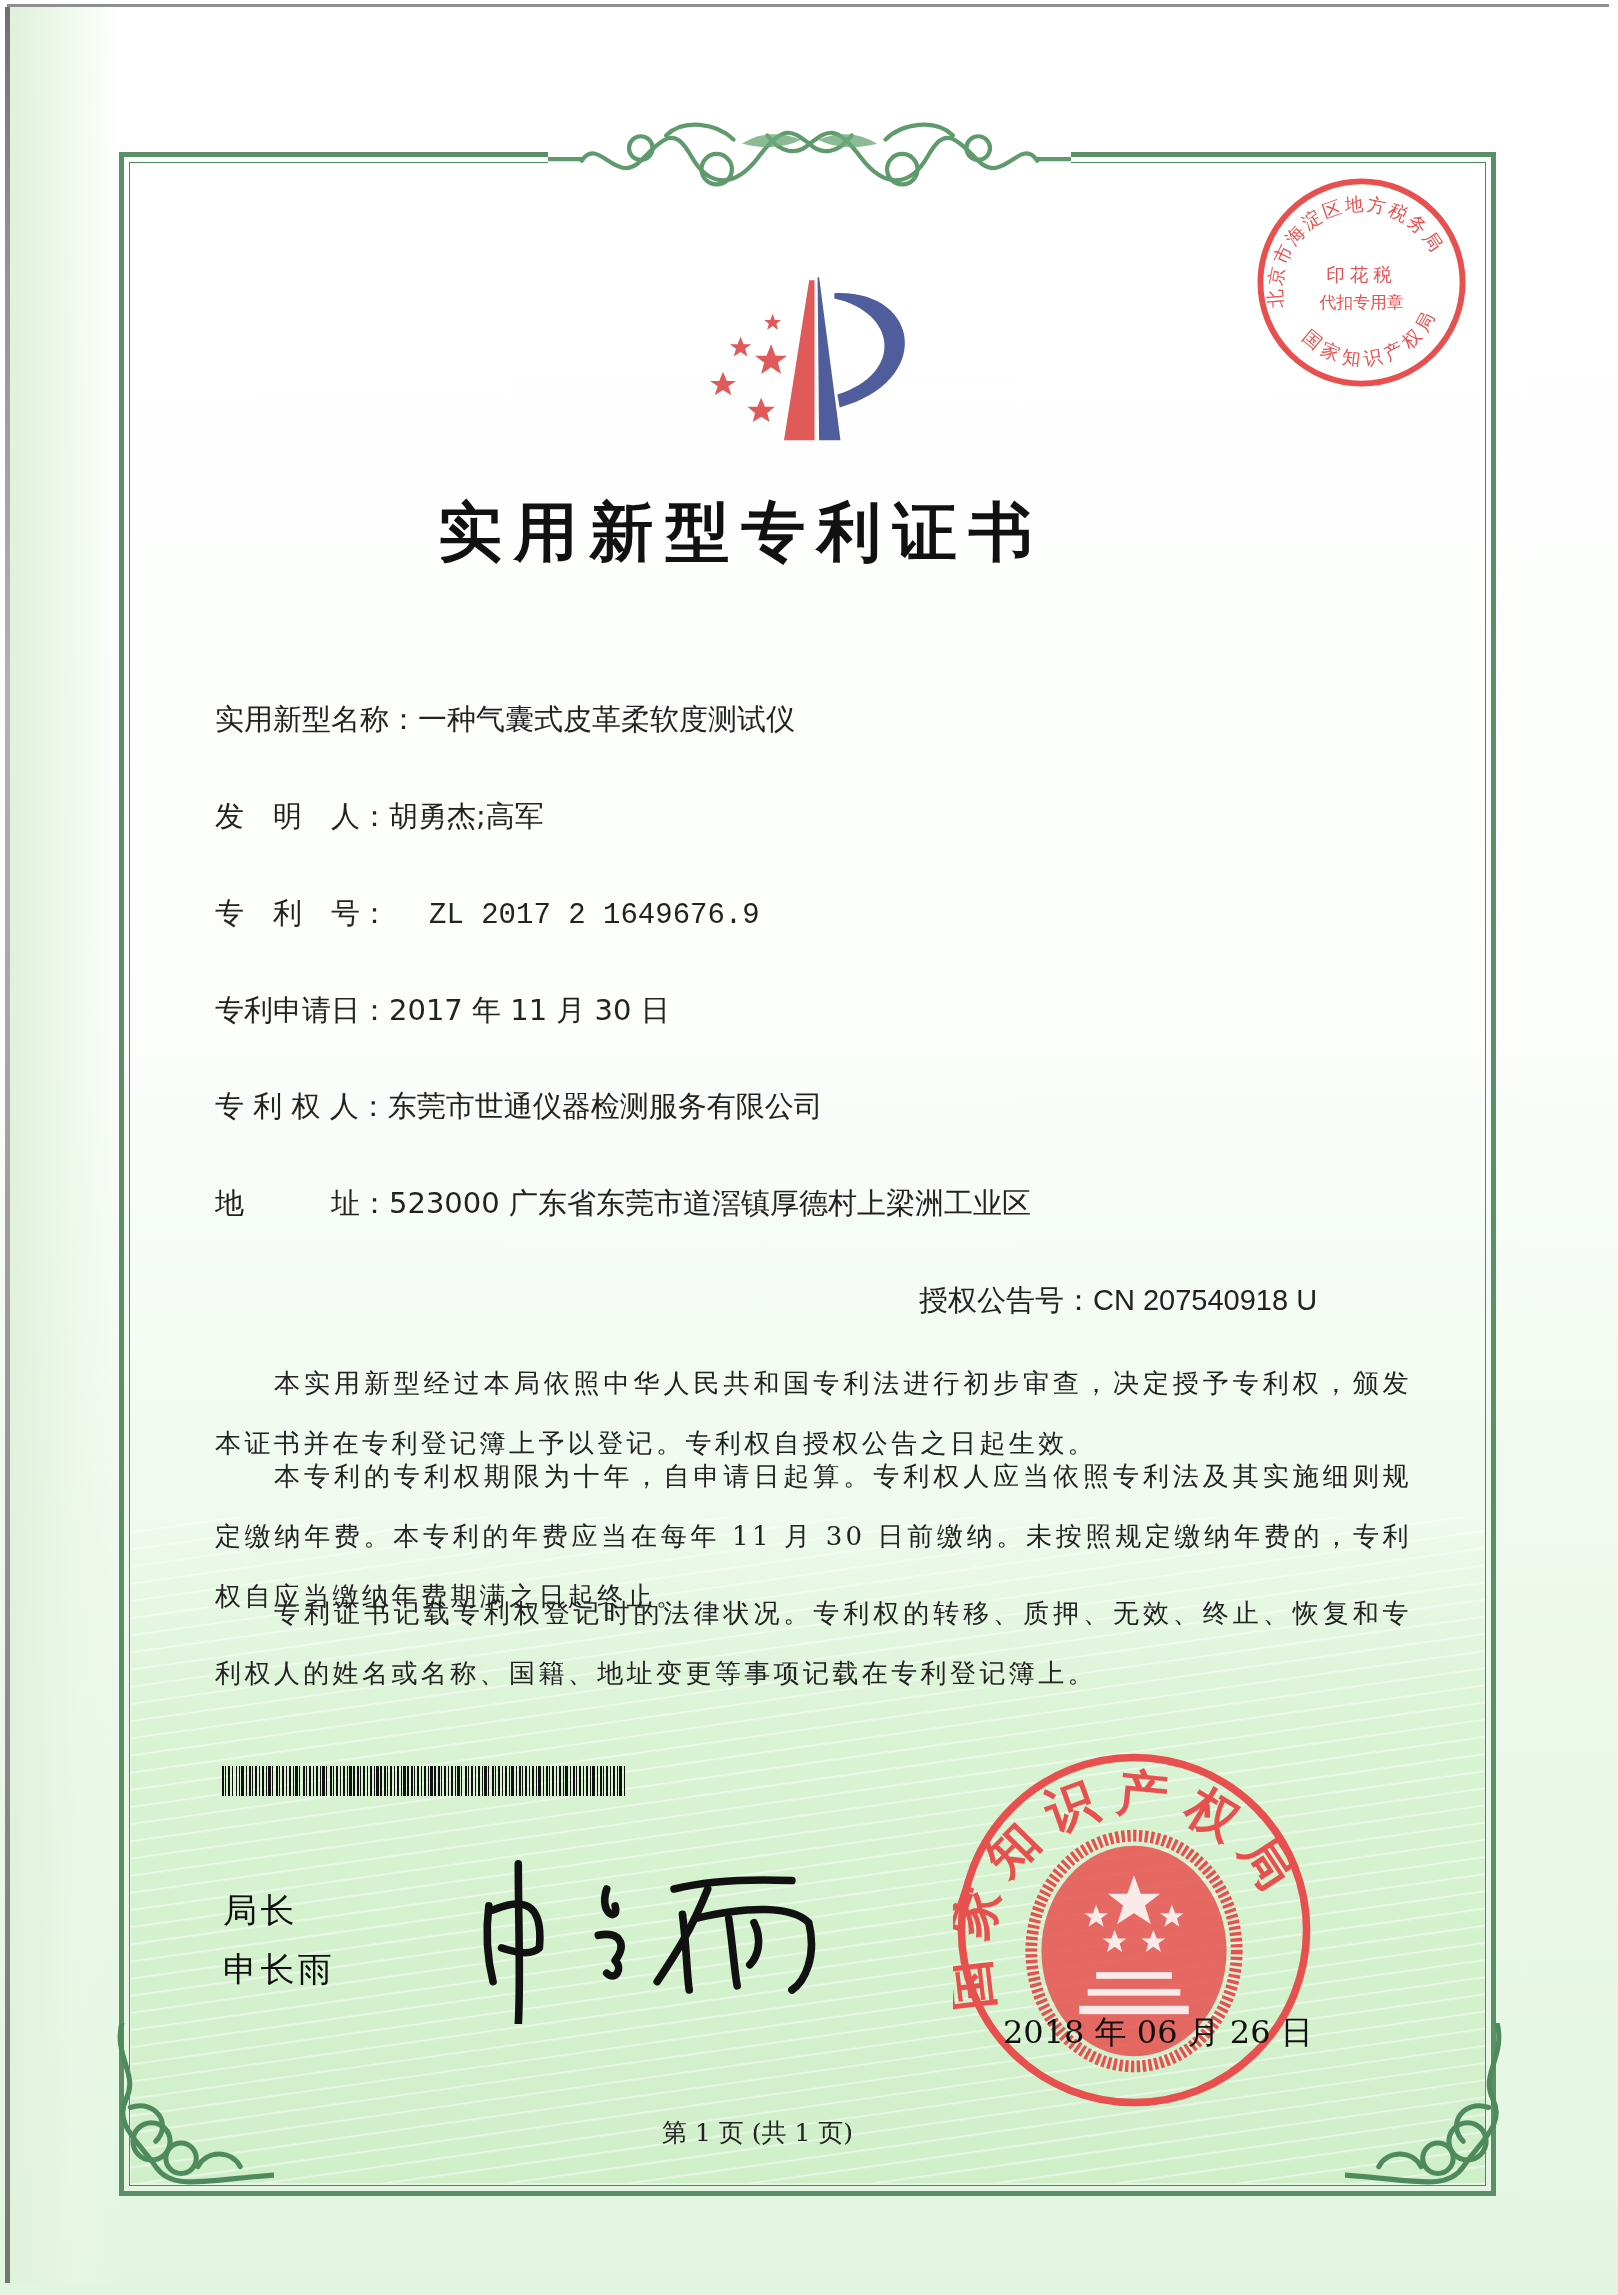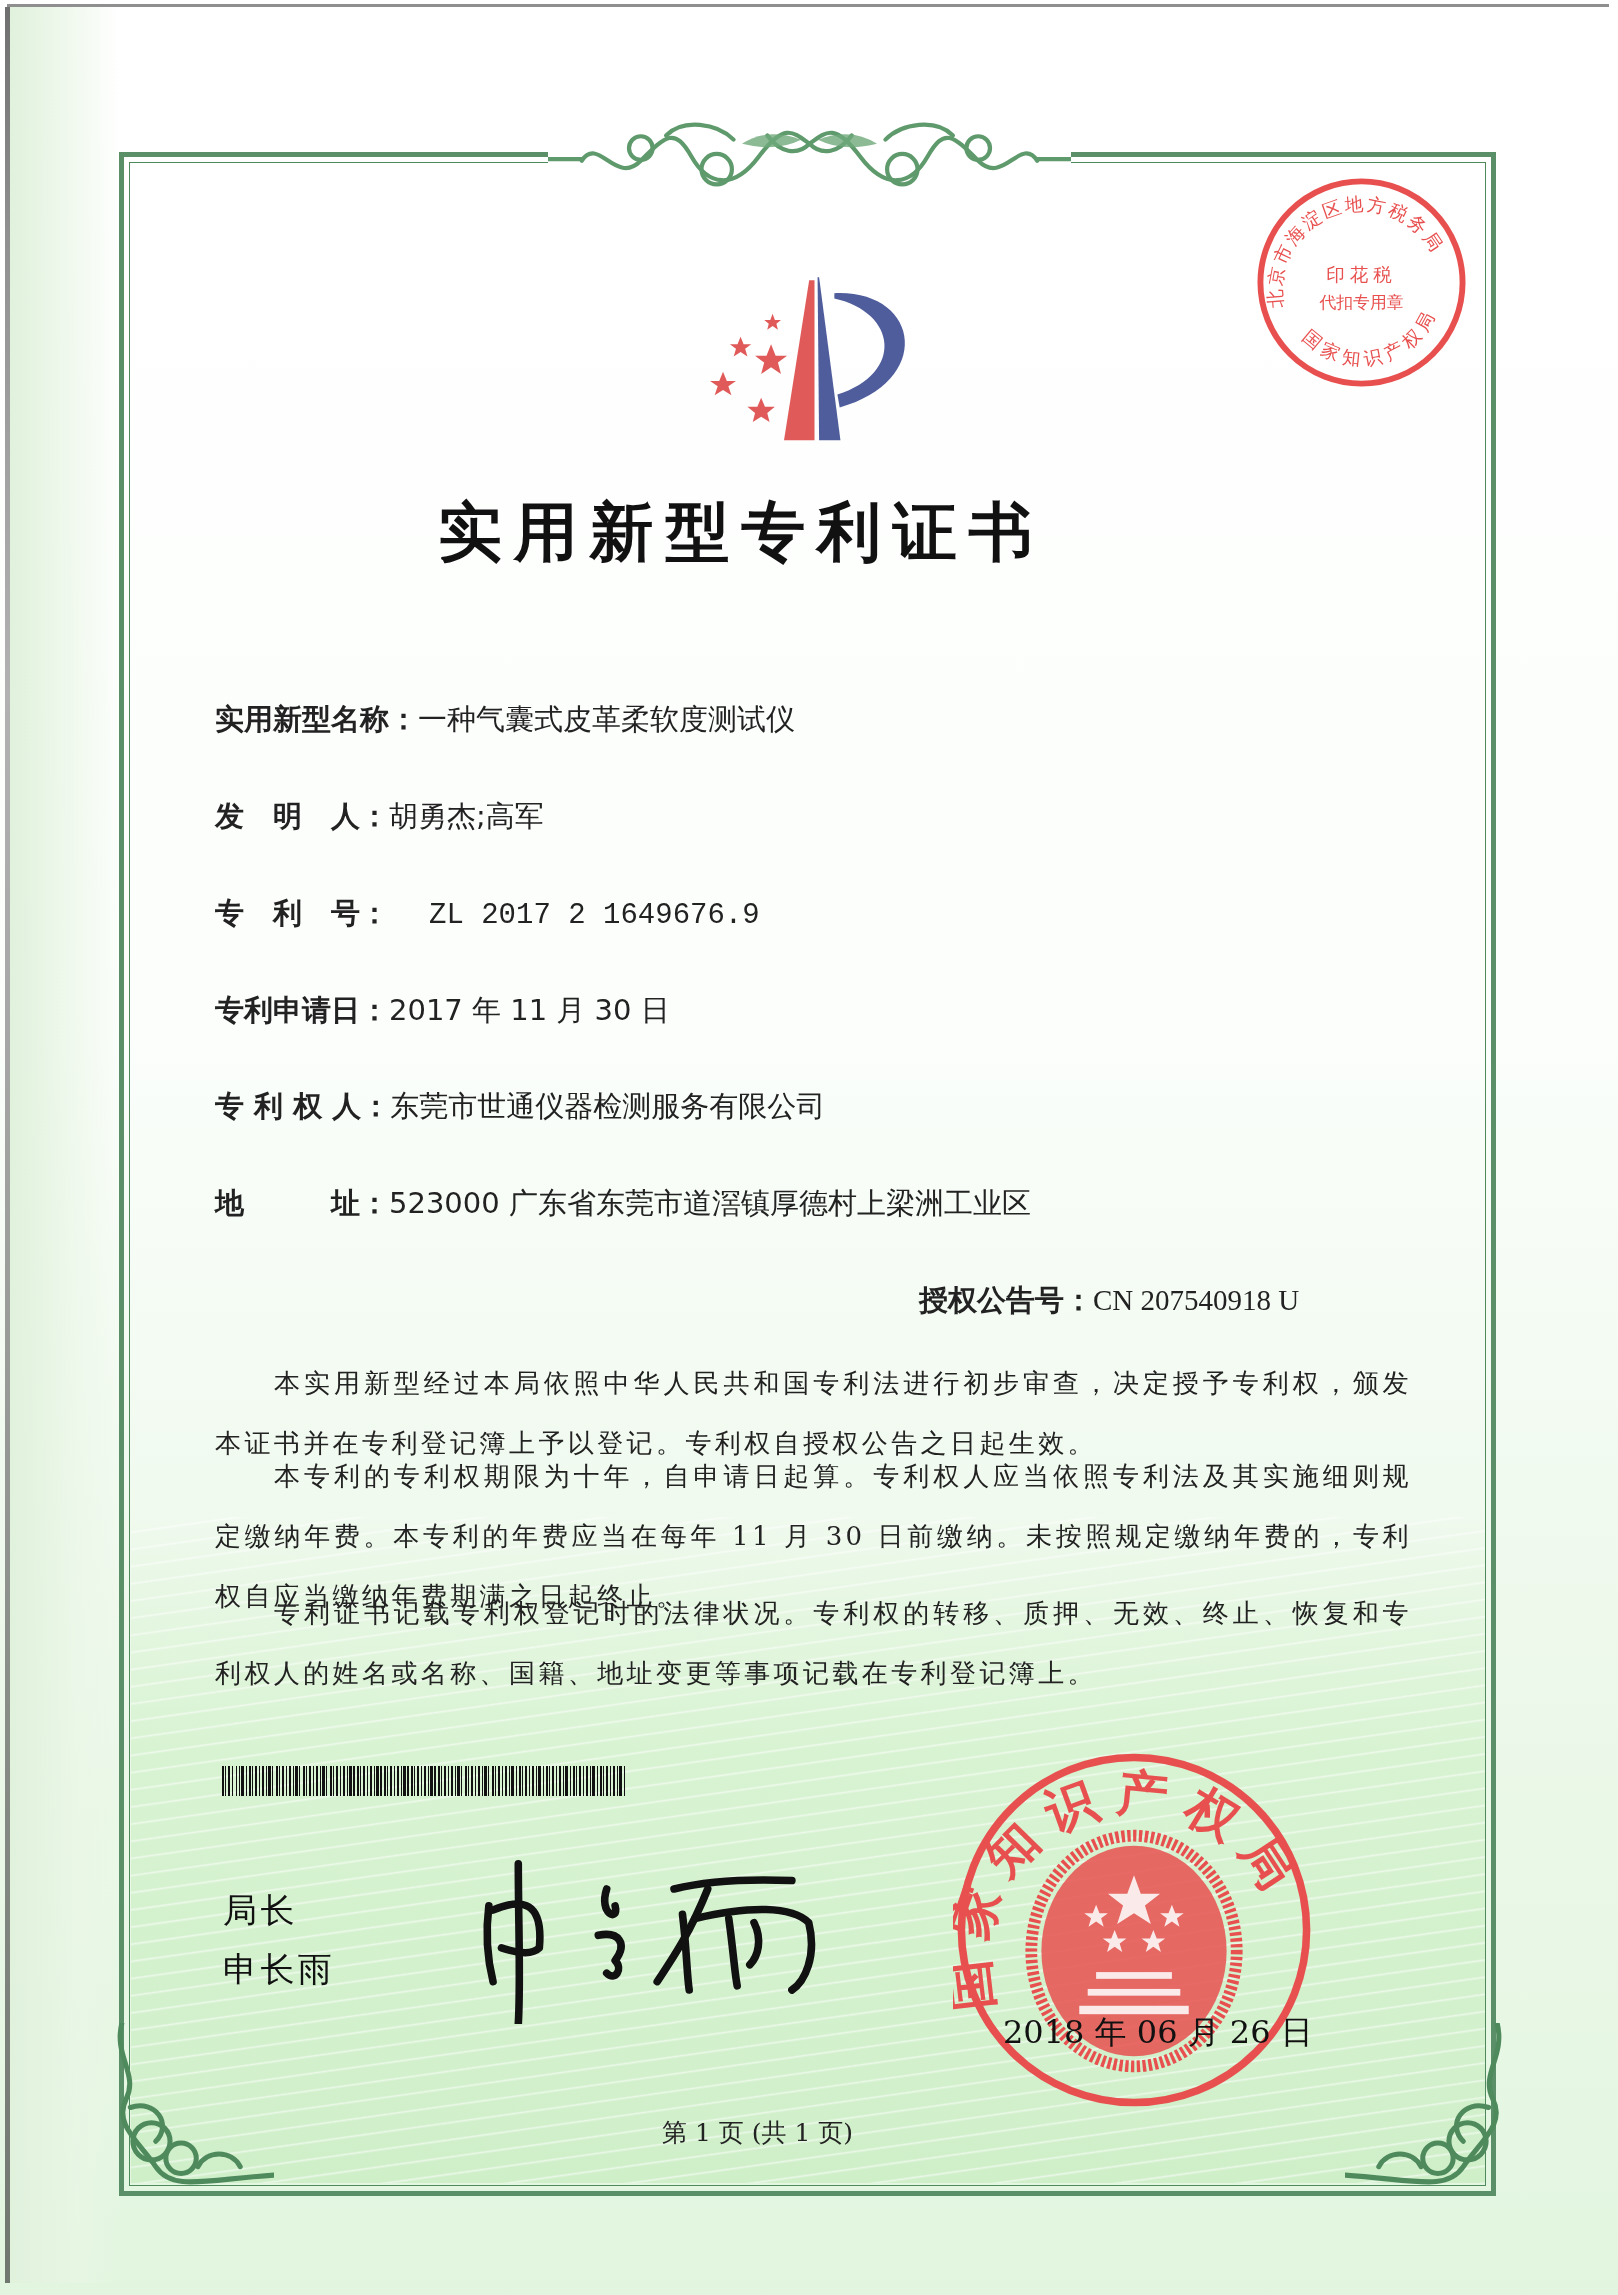--- a/index.html
+++ b/index.html
@@ -61,21 +61,21 @@
     position: absolute; left: 438px; top: 489px; width: 742px;
     font-size: 64px; font-weight: bold; letter-spacing: 11.8px;
     font-family: "DejaVu Serif", serif; color: #111;
   }
 
   .field {
     position: absolute; left: 215px; font-size: 29px;
     font-family: "DejaVu Sans", sans-serif; color: #222;
     white-space: nowrap;
   }
-  .field .lbl { display: inline-block; font-weight: bold; }
+  .field .lbl { display: inline-block; }
   .field .val { display: inline-block; }
 
   .para {
     position: absolute; left: 215px; width: 1197px;
     font-size: 26px; line-height: 60px; letter-spacing: 3.4px;
     font-family: "DejaVu Serif", serif; color: #222;
     text-indent: 59px; text-align: justify;
   }
 
   .barcode {
@@ -202,21 +202,21 @@
   <div class="field" style="top:991px;">
     <span class="lbl">专利申请日：</span><span class="val">2017 年 11 月 30 日</span>
   </div>
   <div class="field" style="top:1087px;">
     <span class="lbl">专 利 权 人：</span><span class="val">东莞市世通仪器检测服务有限公司</span>
   </div>
   <div class="field" style="top:1184px;">
     <span class="lbl">地　　　址：</span><span class="val">523000 广东省东莞市道滘镇厚德村上梁洲工业区</span>
   </div>
   <div class="field" style="top:1281px; left:919px;">
-    <span class="lbl">授权公告号：</span><span class="val" style="font-family:Liberation Serif, serif;">CN 207540918 U</span>
+    <span class="lbl">授权公告号：</span><span class="val" style="font-family:Liberation Sans, sans-serif;">CN 207540918 U</span>
   </div>
 
   <div class="para" style="top:1353px;">本实用新型经过本局依照中华人民共和国专利法进行初步审查，决定授予专利权，颁发本证书并在专利登记簿上予以登记。专利权自授权公告之日起生效。</div>
   <div class="para" style="top:1446px;">本专利的专利权期限为十年，自申请日起算。专利权人应当依照专利法及其实施细则规定缴纳年费。本专利的年费应当在每年 11 月 30 日前缴纳。未按照规定缴纳年费的，专利权自应当缴纳年费期满之日起终止。</div>
   <div class="para" style="top:1583px;">专利证书记载专利权登记时的法律状况。专利权的转移、质押、无效、终止、恢复和专利权人的姓名或名称、国籍、地址变更等事项记载在专利登记簿上。</div>
 
   <div class="barcode"></div>
 
   <div class="director-title">局长</div>
   <div class="director-name">申长雨</div>

